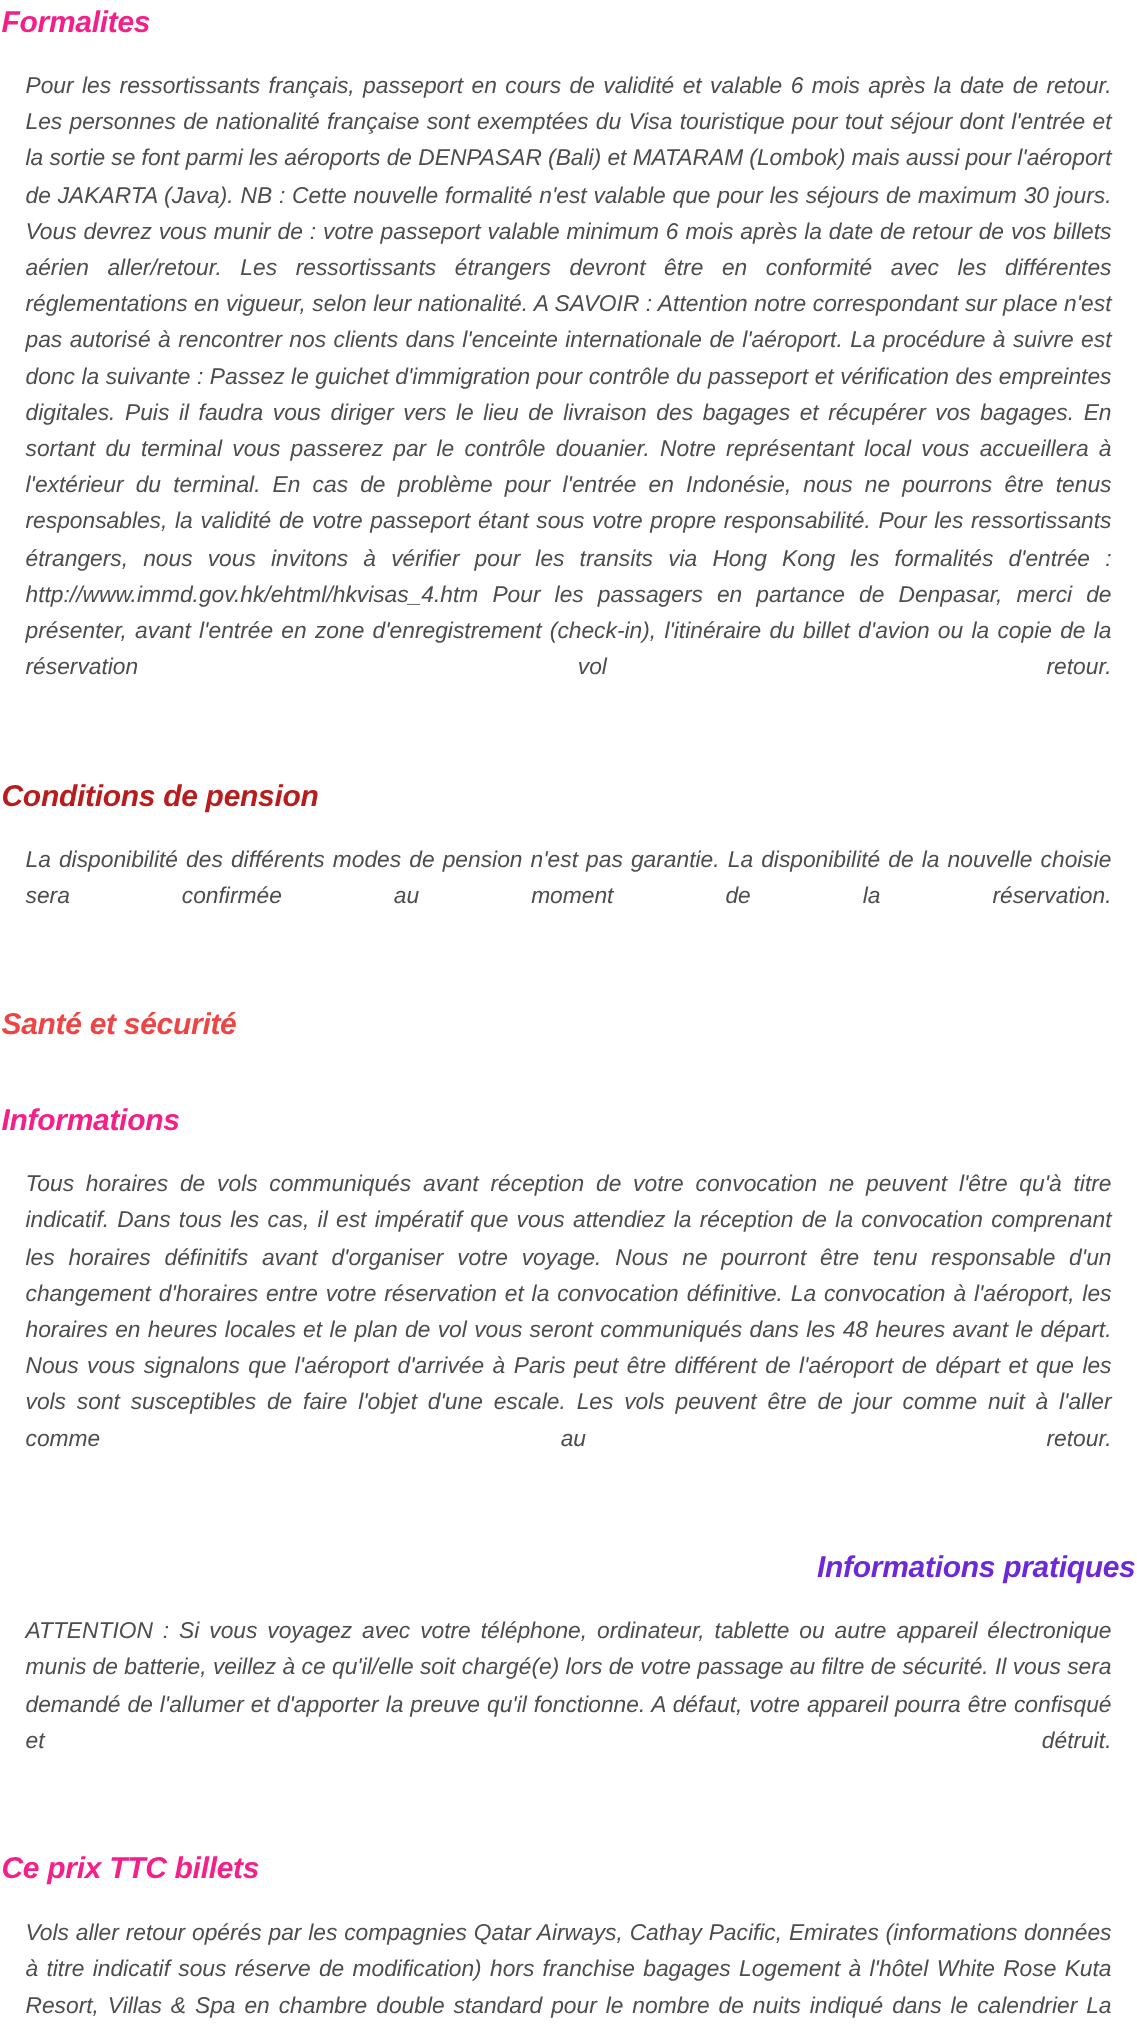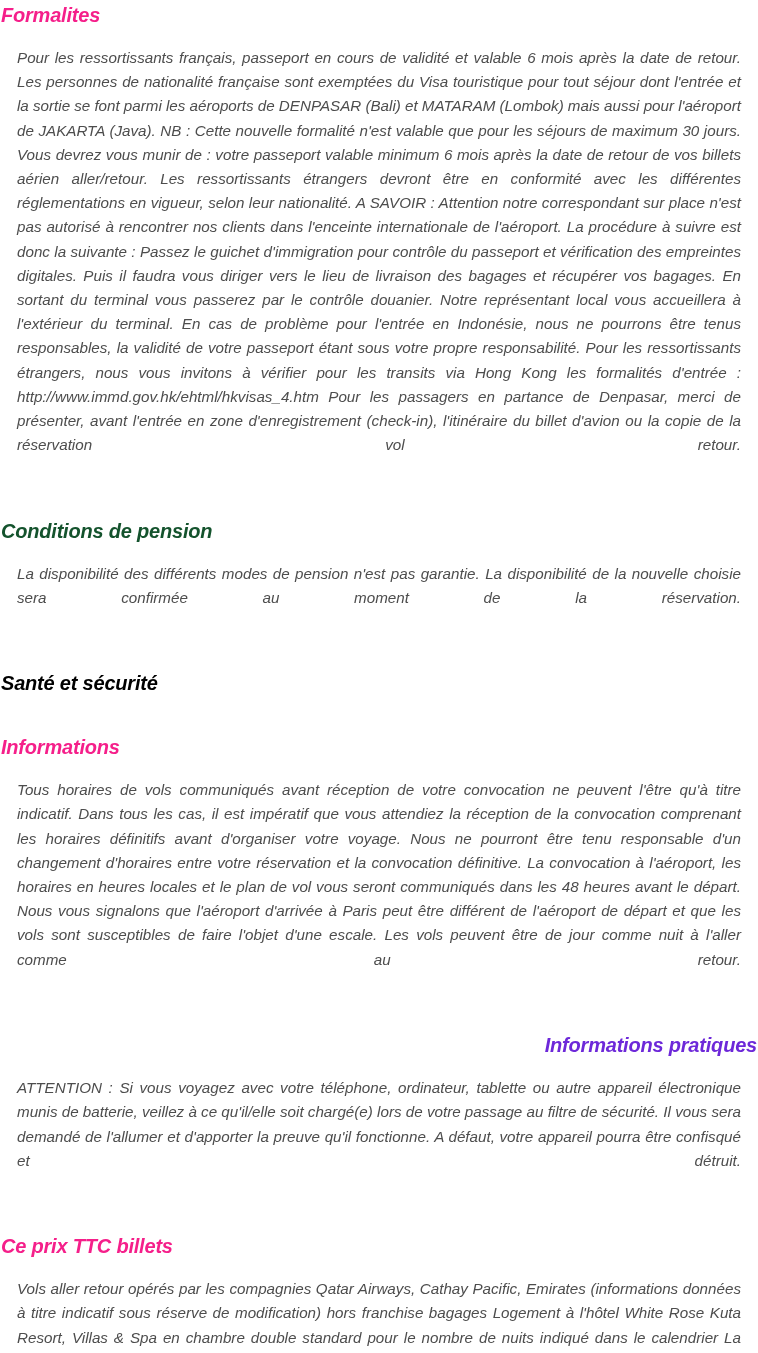--- a/index.html
+++ b/index.html
@@ -66,26 +66,26 @@
 <body style="background: rgb(255, 255, 255); color: rgb(77, 77, 77);">
 
 <div class="doc">
 
   <section class="section sec-formalites">
     <h2 class="section-title" style="color: rgb(245, 31, 138);">Formalites</h2>
     <p class="section-body">Pour les ressortissants français, passeport en cours de validité et valable 6 mois après la date de retour. Les personnes de nationalité française sont exemptées du Visa touristique pour tout séjour dont l'entrée et la sortie se font parmi les aéroports de DENPASAR (Bali) et MATARAM (Lombok) mais aussi pour l'aéroport de JAKARTA (Java). NB : Cette nouvelle formalité n'est valable que pour les séjours de maximum 30 jours. Vous devrez vous munir de : votre passeport valable minimum 6 mois après la date de retour de vos billets aérien aller/retour. Les ressortissants étrangers devront être en conformité avec les différentes réglementations en vigueur, selon leur nationalité. A SAVOIR : Attention notre correspondant sur place n'est pas autorisé à rencontrer nos clients dans l'enceinte internationale de l'aéroport. La procédure à suivre est donc la suivante : Passez le guichet d'immigration pour contrôle du passeport et vérification des empreintes digitales. Puis il faudra vous diriger vers le lieu de livraison des bagages et récupérer vos bagages. En sortant du terminal vous passerez par le contrôle douanier. Notre représentant local vous accueillera à l'extérieur du terminal. En cas de problème pour l'entrée en Indonésie, nous ne pourrons être tenus responsables, la validité de votre passeport étant sous votre propre responsabilité. Pour les ressortissants étrangers, nous vous invitons à vérifier pour les transits via Hong Kong les formalités d'entrée : http://www.immd.gov.hk/ehtml/hkvisas_4.htm Pour les passagers en partance de Denpasar, merci de présenter, avant l'entrée en zone d'enregistrement (check-in), l'itinéraire du billet d'avion ou la copie de la réservation vol retour.</p>
   </section>
 
   <section class="section sec-conditions">
-    <h2 class="section-title" style="color: #14532d;">Conditions de pension</h2>
+    <h2 class="section-title" style="color: #b91c1c;">Conditions de pension</h2>
     <p class="section-body">La disponibilité des différents modes de pension n'est pas garantie. La disponibilité de la nouvelle choisie sera confirmée au moment de la réservation.</p>
   </section>
 
   <section class="section sec-sante">
-    <h2 class="section-title" style="color: #000000;">Santé et sécurité</h2>
+    <h2 class="section-title" style="color: #ef4444;">Santé et sécurité</h2>
   </section>
 
   <section class="section sec-convocation">
     <h2 class="section-title" style="color: rgb(245, 31, 138);">Informations</h2>
     <p class="section-body">Tous horaires de vols communiqués avant réception de votre convocation ne peuvent l'être qu'à titre indicatif. Dans tous les cas, il est impératif que vous attendiez la réception de la convocation comprenant les horaires définitifs avant d'organiser votre voyage. Nous ne pourront être tenu responsable d'un changement d'horaires entre votre réservation et la convocation définitive. La convocation à l'aéroport, les horaires en heures locales et le plan de vol vous seront communiqués dans les 48 heures avant le départ. Nous vous signalons que l'aéroport d'arrivée à Paris peut être différent de l'aéroport de départ et que les vols sont susceptibles de faire l'objet d'une escale. Les vols peuvent être de jour comme nuit à l'aller comme au retour.</p>
   </section>
 
   <section class="section sec-infos">
     <h2 class="section-title" style="color: #6d28d9; text-align: right;">Informations pratiques</h2>
     <p class="section-body">ATTENTION : Si vous voyagez avec votre téléphone, ordinateur, tablette ou autre appareil électronique munis de batterie, veillez à ce qu'il/elle soit chargé(e) lors de votre passage au filtre de sécurité. Il vous sera demandé de l'allumer et d'apporter la preuve qu'il fonctionne. A défaut, votre appareil pourra être confisqué et détruit.</p>

